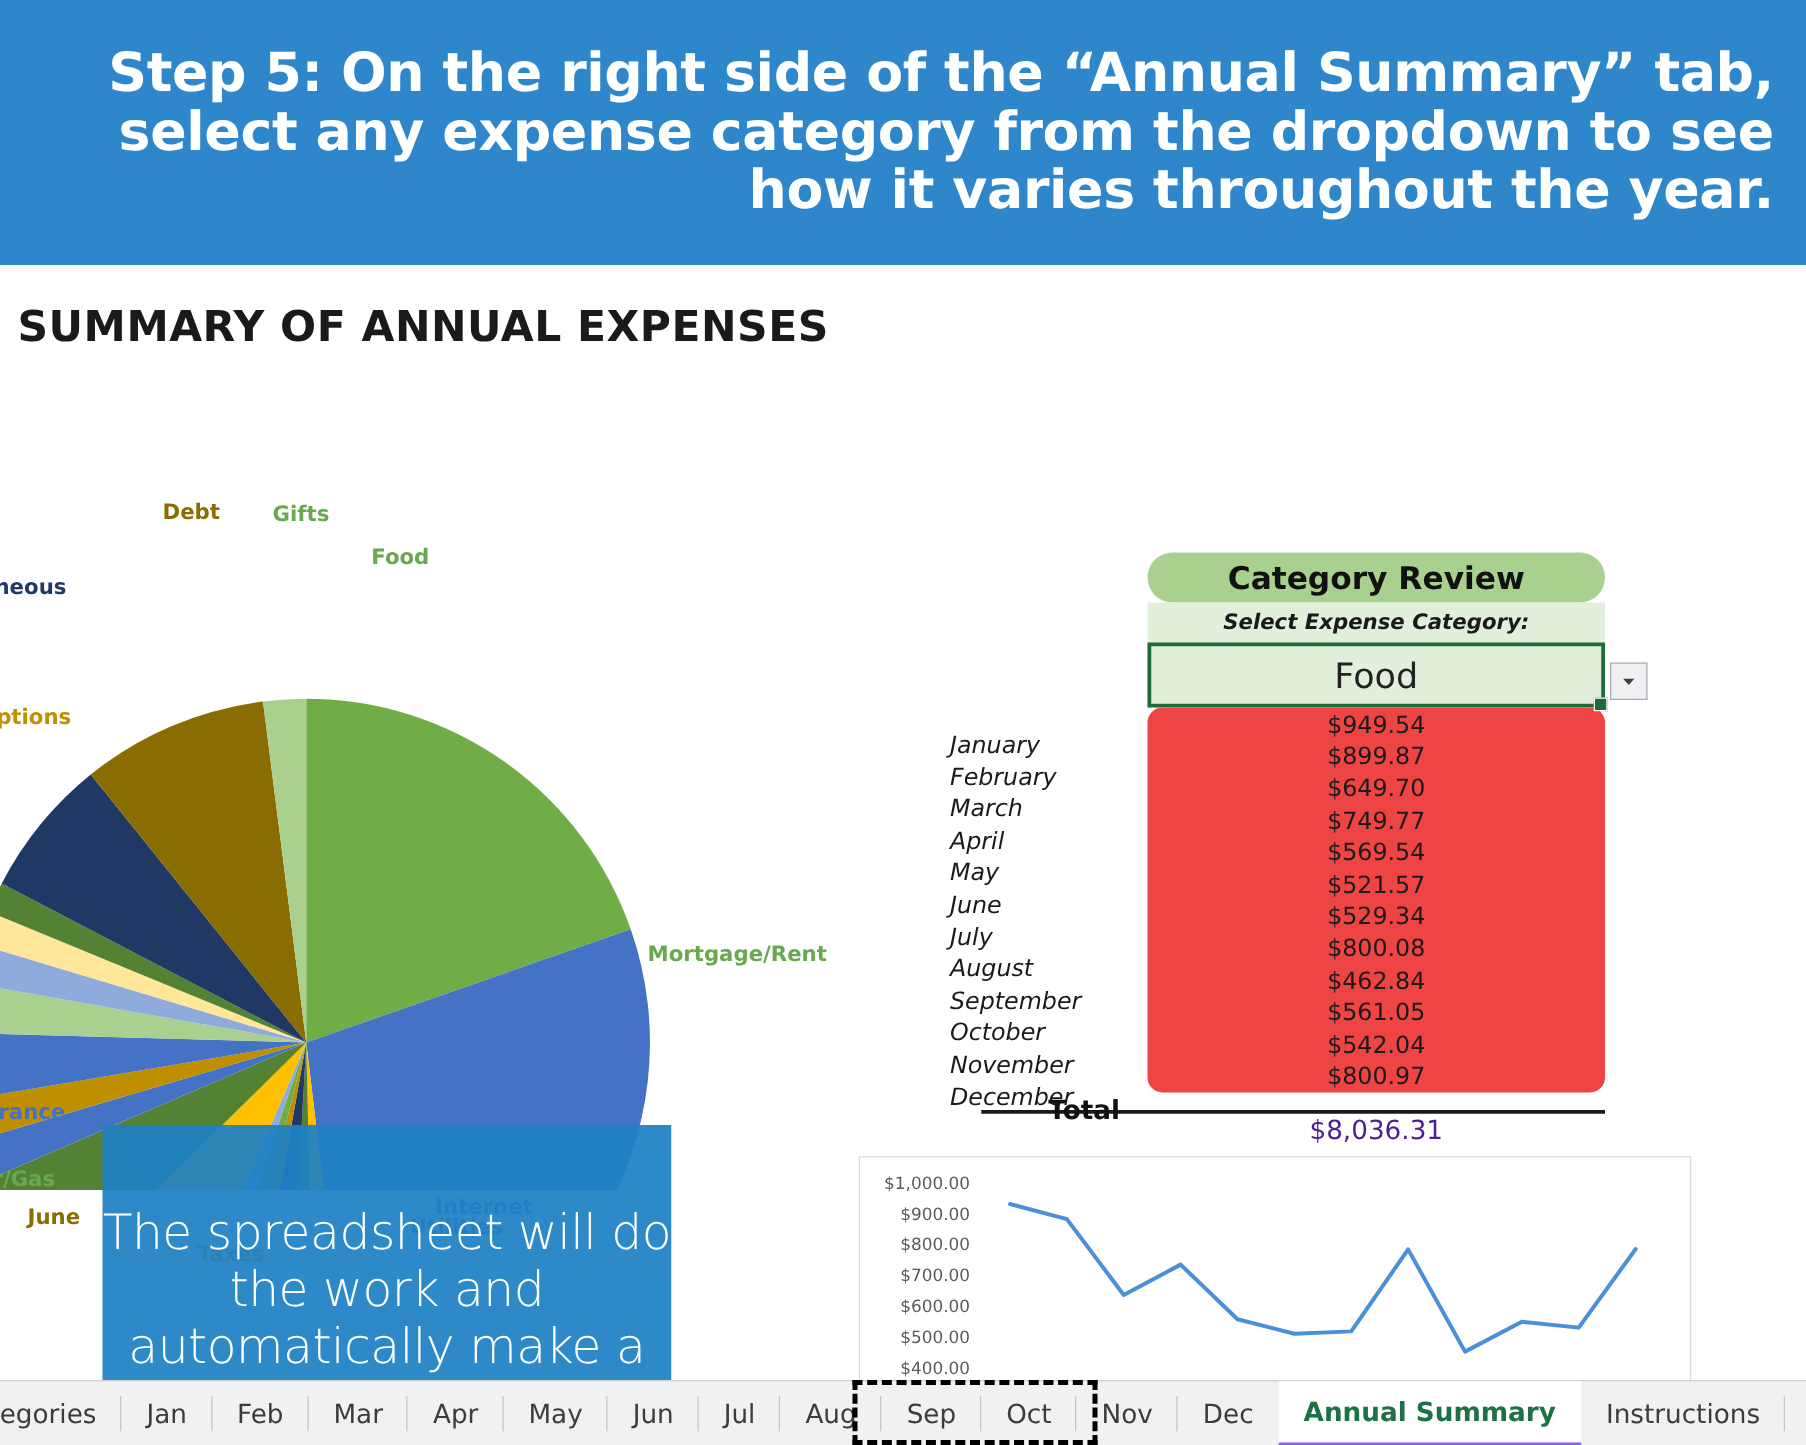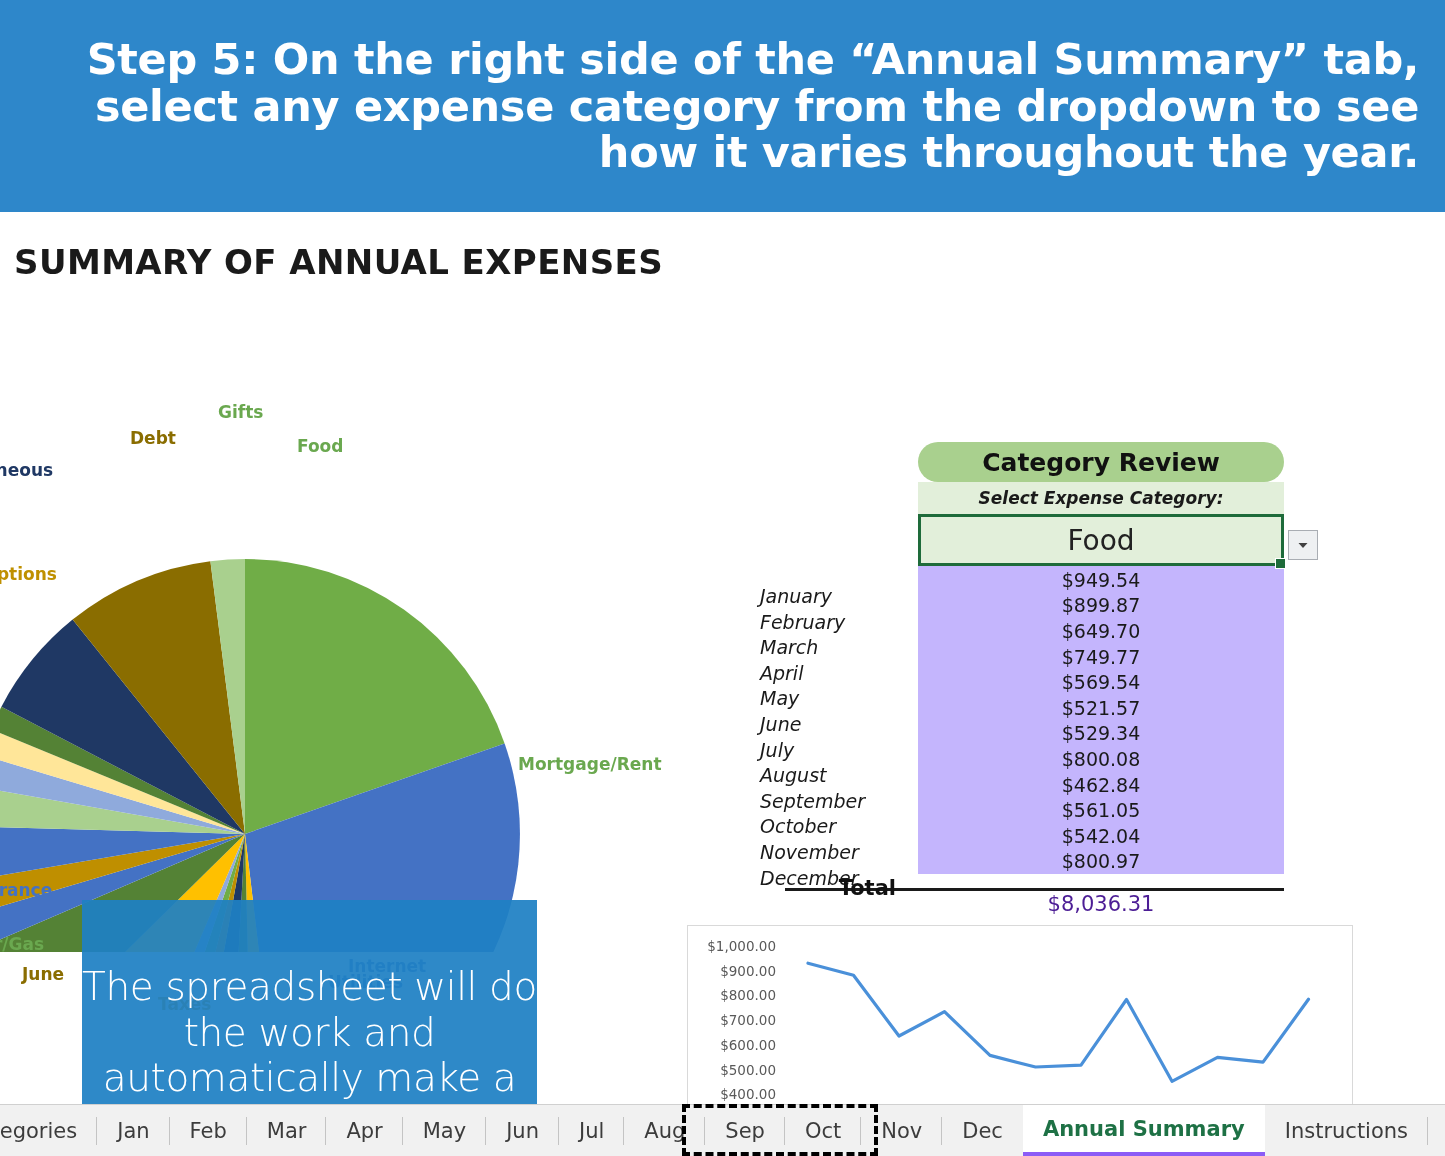--- a/index.html
+++ b/index.html
@@ -47,21 +47,21 @@
                      border:3px solid #1e6b3a; display:flex; align-items:center;
                      justify-content:center; font-size:28px; color:#222;
                      font-family:"DejaVu Sans", sans-serif; }
   #fill-handle { position:absolute; right:-5px; bottom:-6px; width:11px; height:11px;
                  background:#1e6b3a; border:1px solid #ffffff; }
   #dd-btn { position:absolute; left:1288px; top:318px; width:30px; height:30px;
             background:#eef0f2; border:1px solid #a9adb3; display:flex;
             align-items:center; justify-content:center; }
   #dd-btn svg { display:block; }
 
-  #cat-values { background:#c4b5fd; padding-top:1px; }
+  #cat-values { background:#ef4444; padding-top:1px;border-radius:12px; }
   .cat-val { height:25.6px; display:flex; align-items:center; justify-content:center;
              font-size:19px; color:#1a1a1a; font-family:"DejaVu Sans", sans-serif; }
 
   .month-col { position:absolute; left:760px; top:372px; width:136px; text-align:left; }
   .month-lbl { height:25.6px; line-height:25.6px; font-size:19px; font-style:italic;
                color:#1a1a1a; font-family:"DejaVu Sans", sans-serif; }
 
   #total-rule { position:absolute; left:785px; top:676px; width:499px; height:3px;
                 background:#1a1a1a; }
   #total-lbl { position:absolute; left:760px; top:664px; width:136px; text-align:right;
@@ -84,21 +84,21 @@
   #tabbar { position:absolute; left:0; top:1104px; width:1445px; height:52px;
             background:#f1f1f1; border-top:1px solid #d0d0d0; }
   #tabs { position:absolute; left:-56px; top:0; height:52px; display:flex;
           align-items:center; }
   .tab { position:relative; height:52px; display:flex; align-items:center;
          padding:0 20px; font-size:21px; color:#3c3c3c;
          font-family:"DejaVu Sans", sans-serif; }
   .tab .sep { position:absolute; right:0; top:12px; width:1px; height:28px;
               background:#c4c4c4; }
   .tab.active { background:#ffffff; color:#1e7145; font-weight:bold;
-                border-bottom:5px solid #8b5cf6; }
+                border-bottom:3px solid #8b5cf6; }
   #active-dash { position:absolute; left:682px; top:1104px; width:196px; height:52px;
                  border:4px dashed #000000; pointer-events:none; }
 </style>
 </head>
 <body>
 
 <div id="page">
 
   <div id="banner">
     <div id="banner-text">Step 5: On the right side of the “Annual Summary” tab, select any expense category from the dropdown to see how it varies throughout the year.</div>
@@ -129,21 +129,21 @@
           <path d="M0,0 L-270.8,-47.9 A275,275 0 0,1 -263.4,-79.2 Z" fill="#8faadc"></path>
           <path d="M0,0 L-263.4,-79.2 A275,275 0 0,1 -254.2,-104.8 Z" fill="#ffe699"></path>
           <path d="M0,0 L-254.2,-104.8 A275,275 0 0,1 -243.6,-127.3 Z" fill="#548235"></path>
           <path d="M0,0 L-243.6,-127.3 A275,275 0 0,1 -172.4,-214.4 Z" fill="#1f3864"></path>
           <path d="M0,0 L-172.4,-214.4 A275,275 0 0,1 -34.6,-272.8 Z" fill="#8a6d00"></path>
           <path d="M0,0 L-34.6,-272.8 A275,275 0 0,1 0,-275 Z" fill="#a9d08e"></path>
         </g>
       </svg>
       <div class="pie-label" style="left:327px; top:124px; color:#6aa84f;">Food</div>
       <div class="pie-label" style="left:548px; top:442px; color:#6aa84f;">Mortgage/Rent</div>
-      <div class="pie-label" style="left:160px; top:116px; color:#8a6d00;">Debt</div>
+      <div class="pie-label" style="left:160px; top:88px; color:#8a6d00;">Debt</div>
       <div class="pie-label" style="left:248px; top:90px; color:#6aa84f;">Gifts</div>
       <div class="pie-label" style="left:0px; top:622px; color:#6aa84f;">Car/Gas</div>
       <div class="pie-label" style="left:52px; top:652px; color:#8a6d00;">June</div>
       <div class="pie-label" style="left:188px; top:682px; color:#bf9000;">Taxes</div>
       <div class="pie-label" style="left:358px; top:660px; color:#4472c4;">Utilities</div>
       <div class="pie-label" style="left:378px; top:644px; color:#4472c4;">Internet</div>
       <div class="pie-label" style="left:-12px; top:568px; color:#4472c4;">Insurance</div>
       <div class="pie-label" style="left:-52px; top:148px; color:#1f3864; width:120px; white-space:normal; line-height:1.25;">Miscellaneous Services</div>
       <div class="pie-label" style="left:-44px; top:252px; color:#bf9000;">Subscriptions</div>
 

